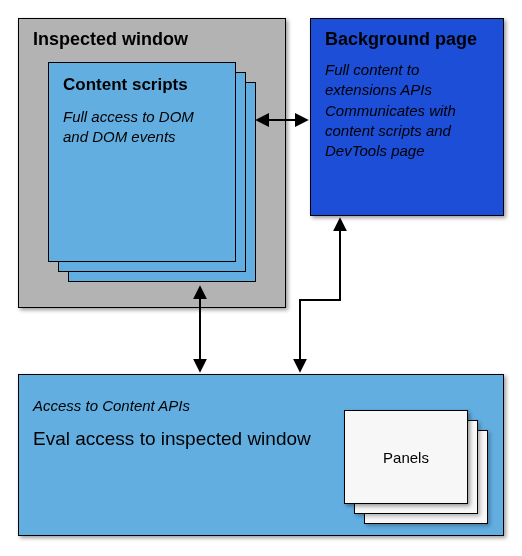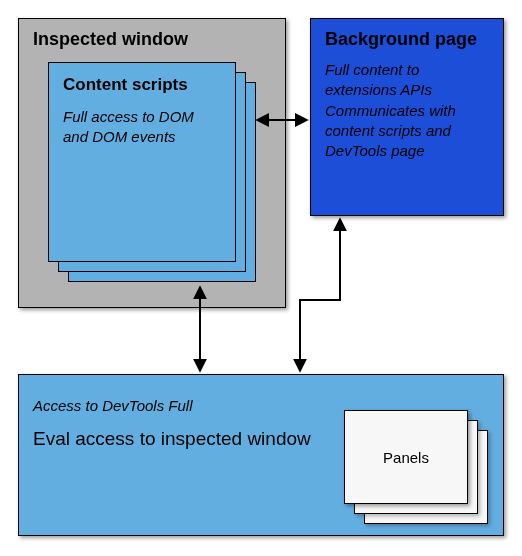--- a/index.html
+++ b/index.html
@@ -112,21 +112,21 @@
     <div class="body">Full access to DOM and DOM events</div>
   </div>
 
   <div class="box background">
     <div class="title">Background page</div>
     <div class="b1">Full content to extensions APIs</div>
     <div class="b2">Communicates with content scripts and DevTools page</div>
   </div>
 
   <div class="box devtools">
-    <div class="d1">Access to DevTools Full</div>
+    <div class="d1">Access to Content APIs</div>
     <div class="d2">Eval access to inspected window</div>
   </div>
 
   <div class="panel p3"></div>
   <div class="panel p2"></div>
   <div class="panel p1">
     <span>Panels</span>
   </div>
 
   <svg class="arrows">

